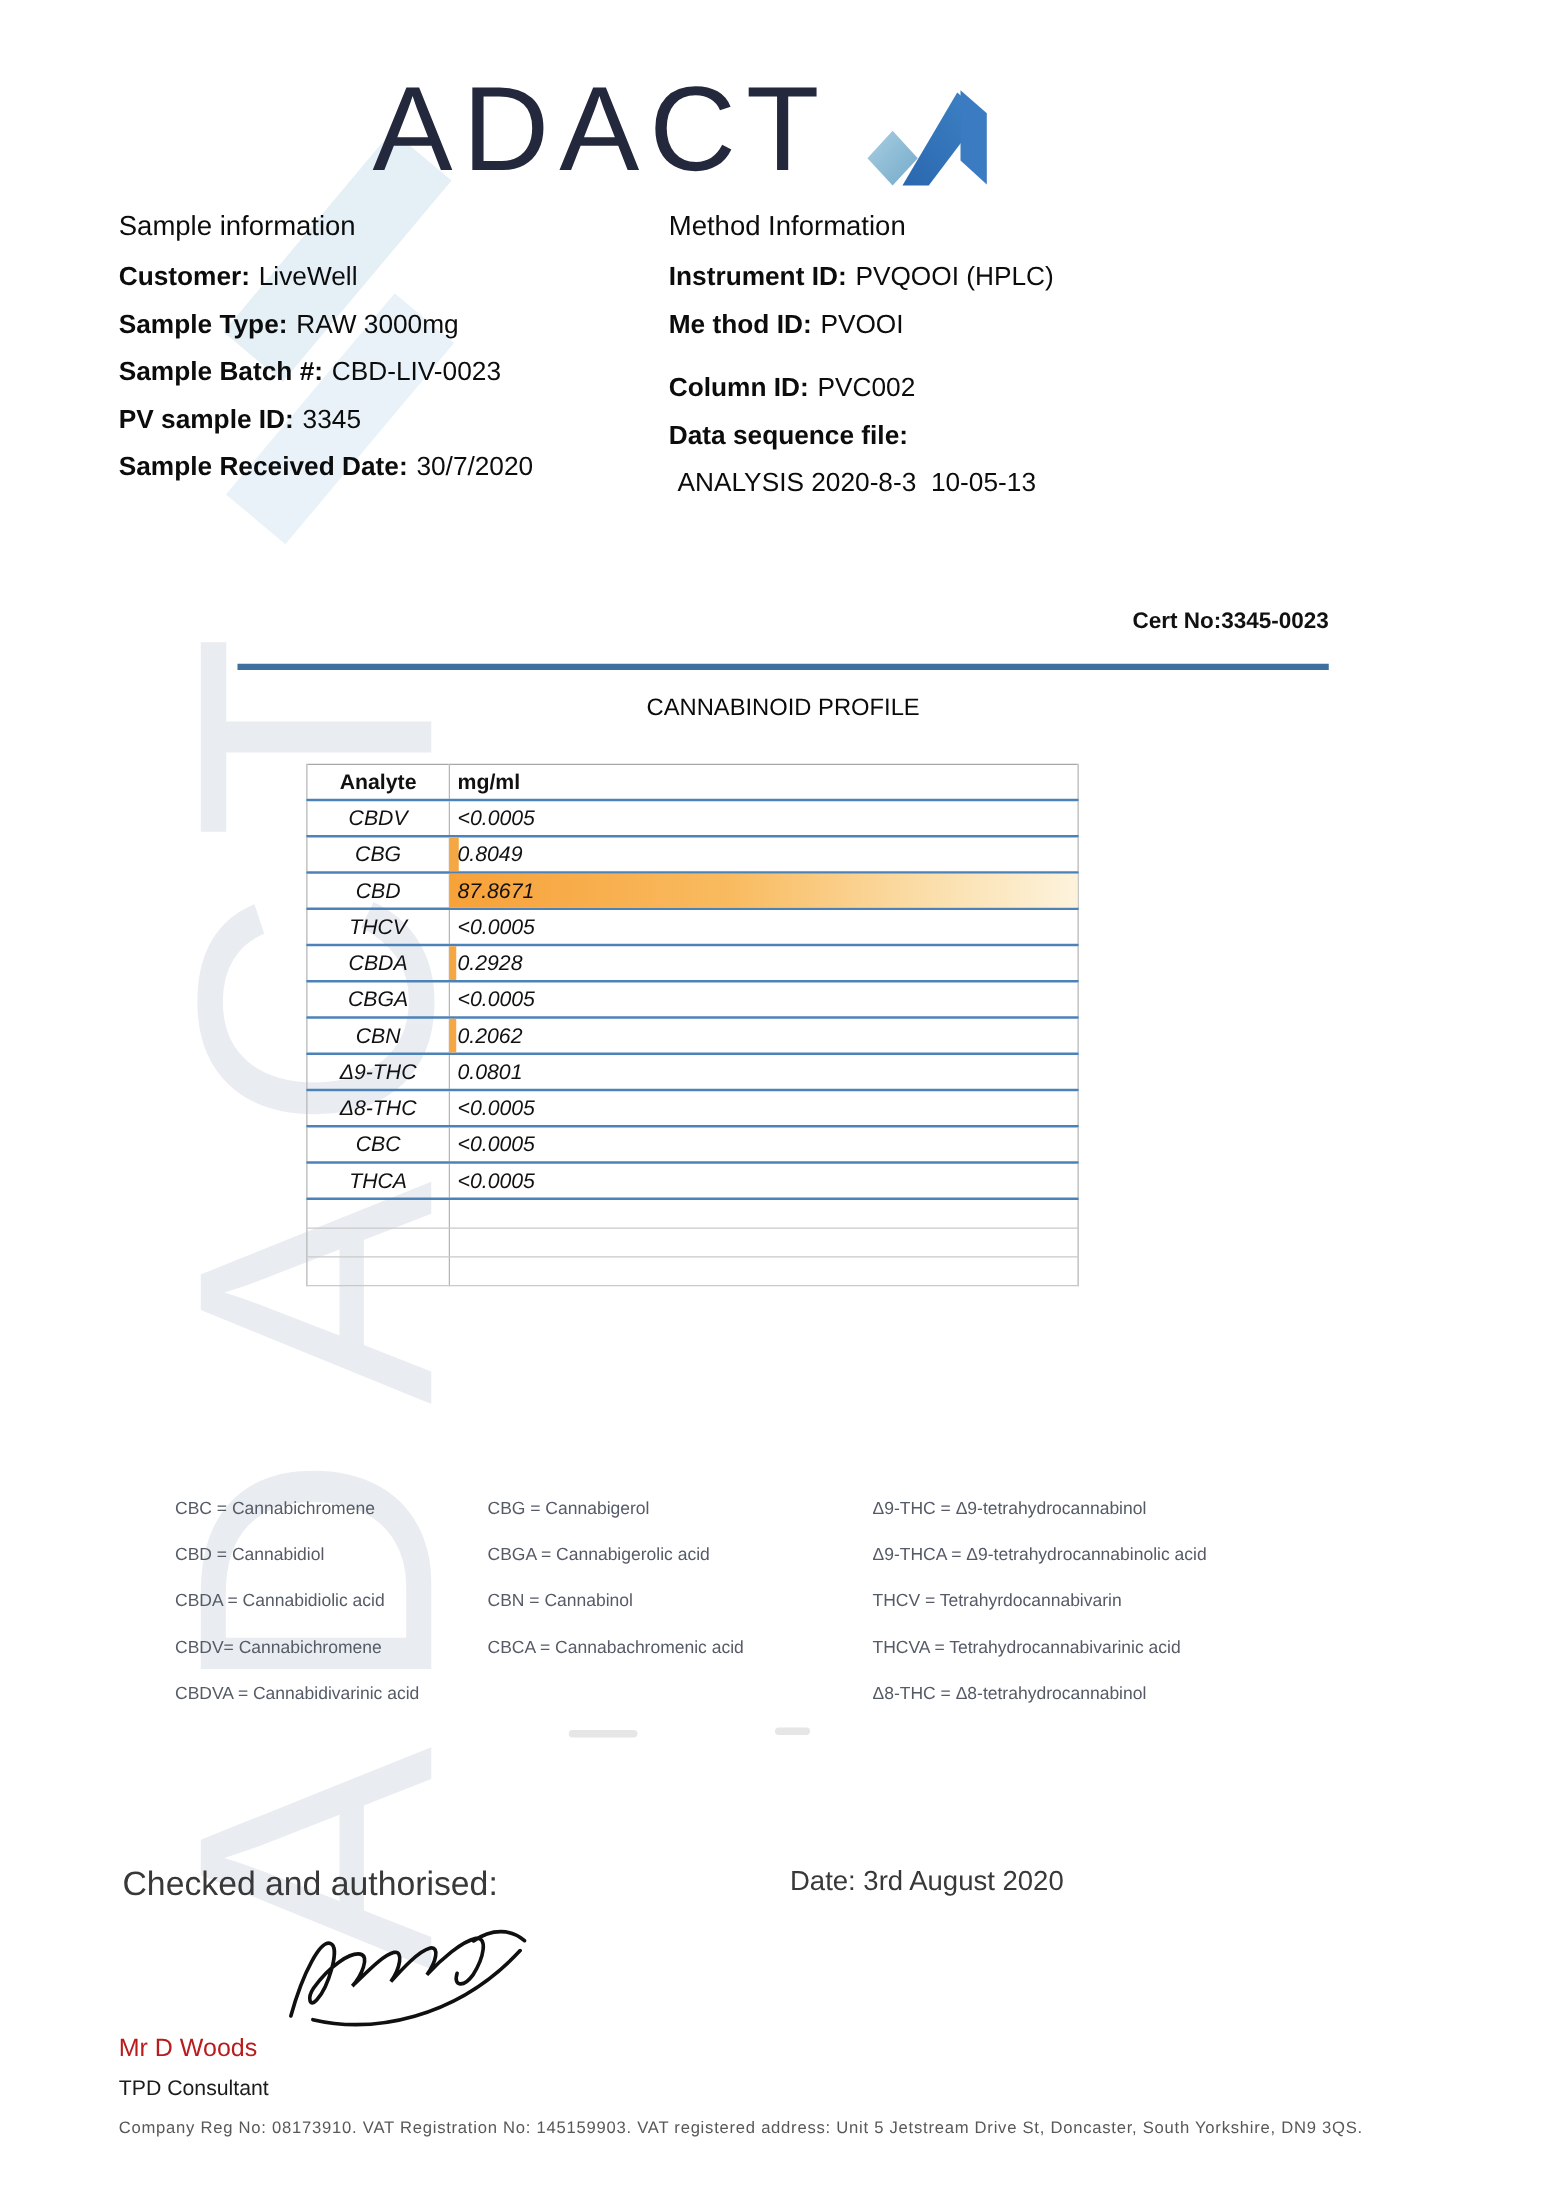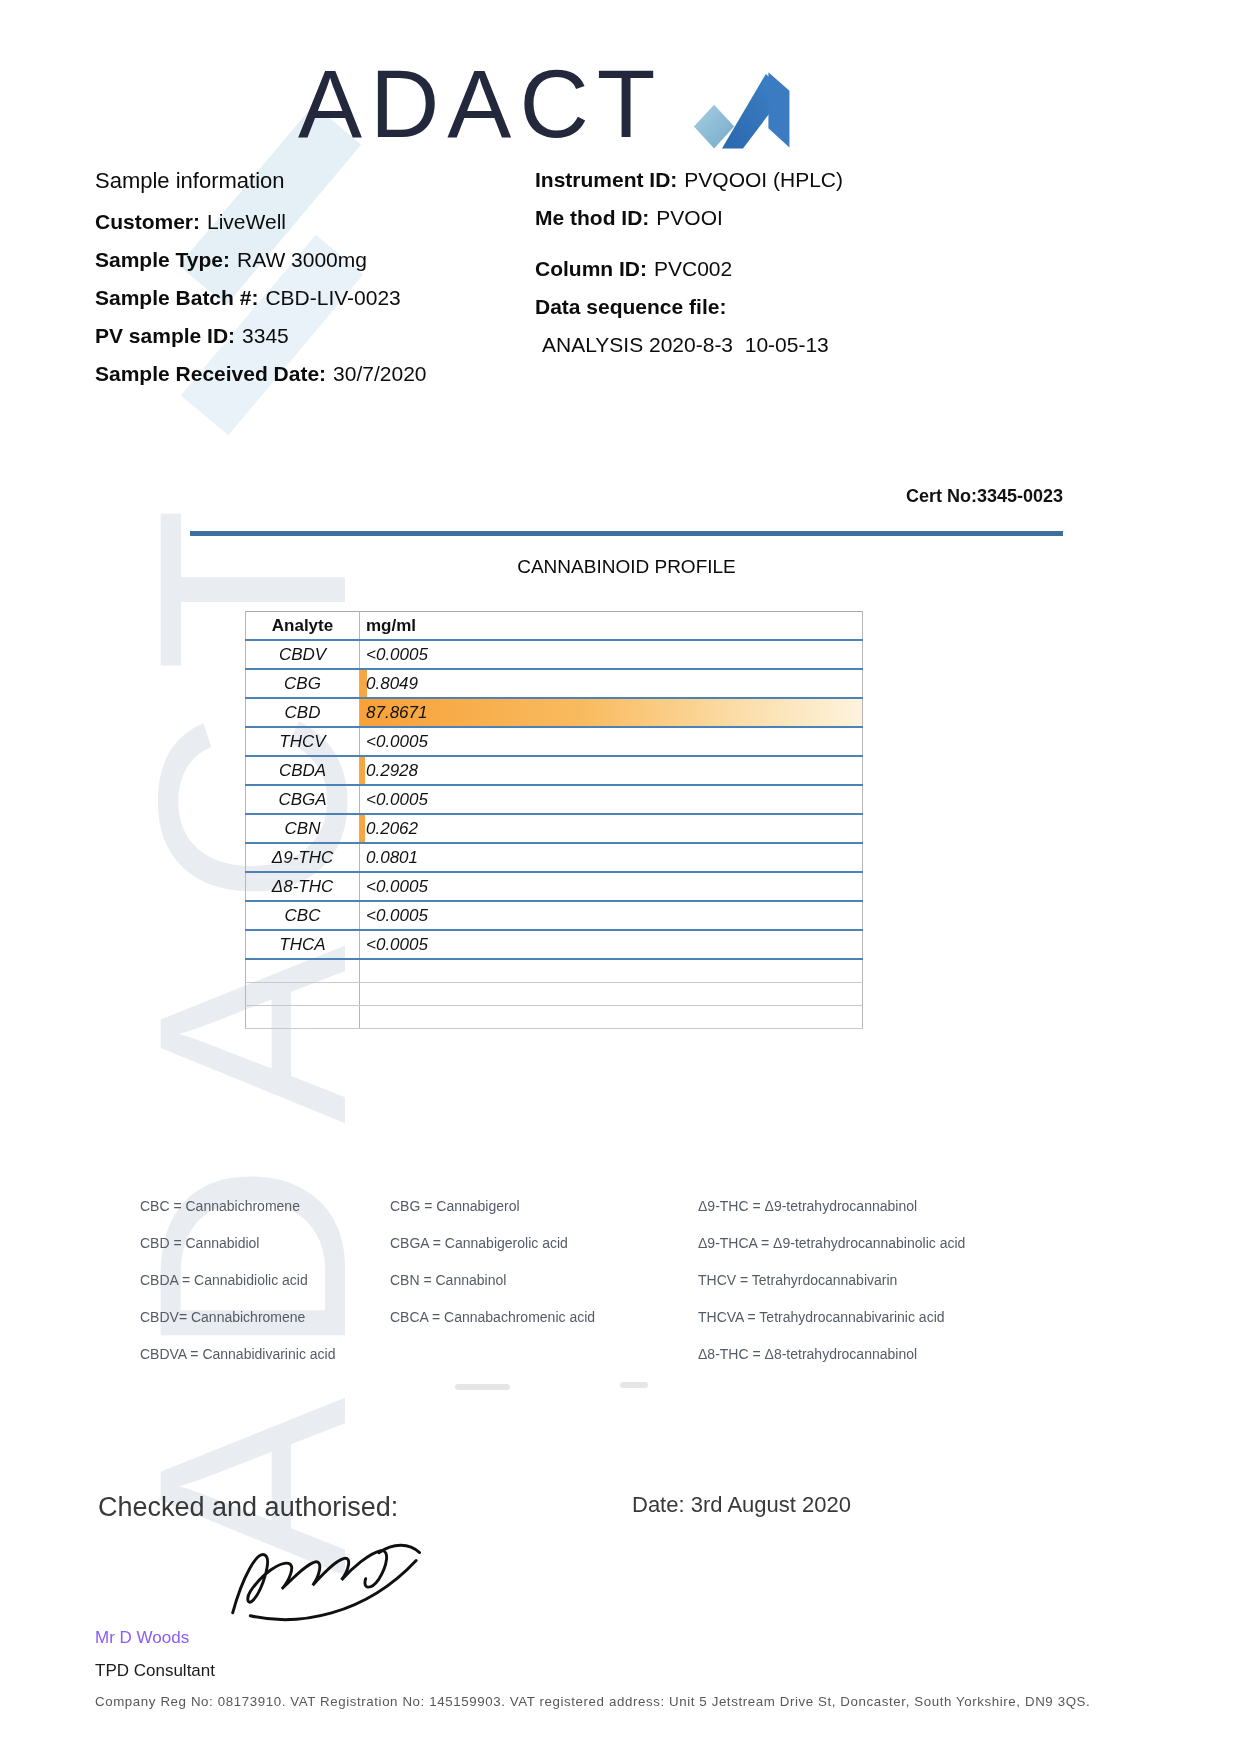--- a/index.html
+++ b/index.html
@@ -63,21 +63,21 @@
   
   .legend{position:absolute;left:0;top:1196px;width:100%;z-index:1;}
   .legend-col{position:absolute;top:0;}
   .lc1{left:140px;} .lc2{left:390px;} .lc3{left:698px;}
   .legend-item{margin-bottom:17px;font-size:14px;line-height:20px;color:#555b66;}
   
   .auth-label{position:absolute;left:98px;top:1492px;font-size:27px;color:#383838;z-index:1;}
   .auth-date{position:absolute;left:632px;top:1492px;font-size:22px;color:#383838;z-index:1;}
   .signature{position:absolute;left:222px;top:1536px;width:215px;height:92px;
     transform:rotate(-3deg);z-index:1;}
-  .sig-name{position:absolute;left:95px;top:1628px;font-size:17px;color:#8b5cf6;z-index:1;}
+  .sig-name{position:absolute;left:95px;top:1628px;font-size:20px;color:#b91c1c;z-index:1;}
   .sig-title{position:absolute;left:95px;top:1661px;font-size:17px;color:#1b1b1b;z-index:1;}
   
   .footer{position:absolute;left:95px;top:1694px;width:1100px;font-size:13.3px;
     color:#57585a;letter-spacing:.6px;white-space:nowrap;z-index:1;}
 </style>
 </head>
 <body>
 
 <div class="page">
 
@@ -111,20 +111,21 @@
     <div class="fields">
         <div class="field"><span class="lbl">Customer:</span><span class="val">LiveWell</span></div>
         <div class="field"><span class="lbl">Sample Type:</span><span class="val">RAW 3000mg</span></div>
         <div class="field"><span class="lbl">Sample Batch #:</span><span class="val">CBD-LIV-0023</span></div>
         <div class="field"><span class="lbl">PV sample ID:</span><span class="val">3345</span></div>
         <div class="field"><span class="lbl">Sample Received Date:</span><span class="val">30/7/2020</span></div>
       </div>
   </section>
 
   <section class="info method-info">
+    <h2>Method Information</h2>
     <div class="fields method-fields">
         <div class="field"><span class="lbl">Instrument ID:</span><span class="val">PVQOOI (HPLC)</span></div>
         <div class="field"><span class="lbl">Me thod ID:</span><span class="val">PVOOI</span></div>
         <div class="field"><span class="lbl">Column ID:</span><span class="val">PVC002</span></div>
         <div class="field"><span class="lbl">Data sequence file:</span><span class="val"></span></div>
         <div class="field"><span class="lbl"></span><span class="val">ANALYSIS 2020-8-3  10-05-13</span></div>
       </div>
   </section>
 
   <div class="cert-no">Cert No:3345-0023</div>

